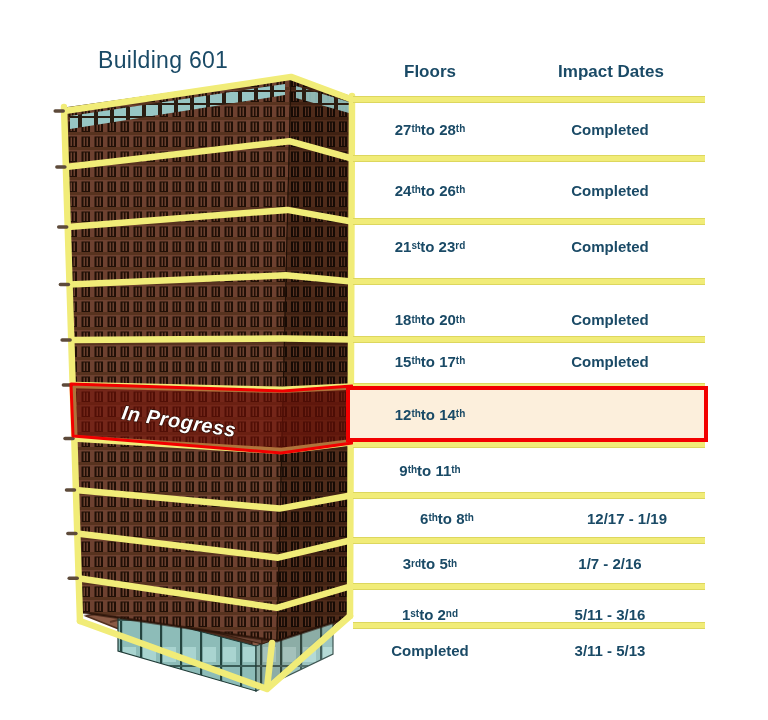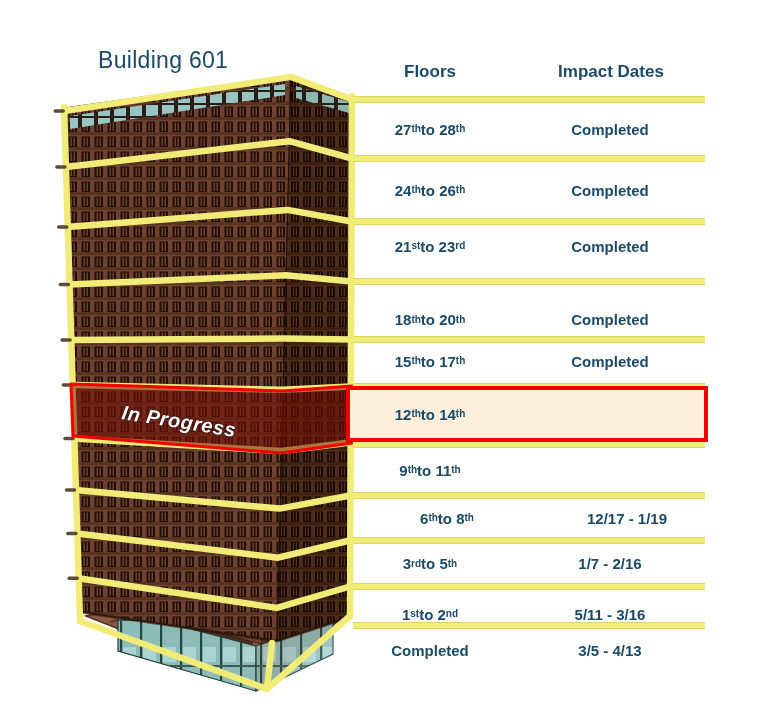--- a/index.html
+++ b/index.html
@@ -186,16 +186,16 @@
       <div class="row" style="top: 544px; height: 39px;">
         <div class="cell cell-floors">3<sup>rd</sup> to 5<sup>th</sup></div>
         <div class="cell cell-impact">1/7 - 2/16</div>
       </div>
       <div class="row" style="top: 590px; height: 48px;">
         <div class="cell cell-floors">1<sup>st</sup> to 2<sup>nd</sup></div>
         <div class="cell cell-impact">5/11 - 3/16</div>
       </div>
       <div class="row" style="top: 629px; height: 43px;">
         <div class="cell cell-floors">Completed</div>
-        <div class="cell cell-impact">3/5 - 4/13</div>
+        <div class="cell cell-impact">3/11 - 5/13</div>
       </div>
     </div>
 </div>
 
 </body></html>

